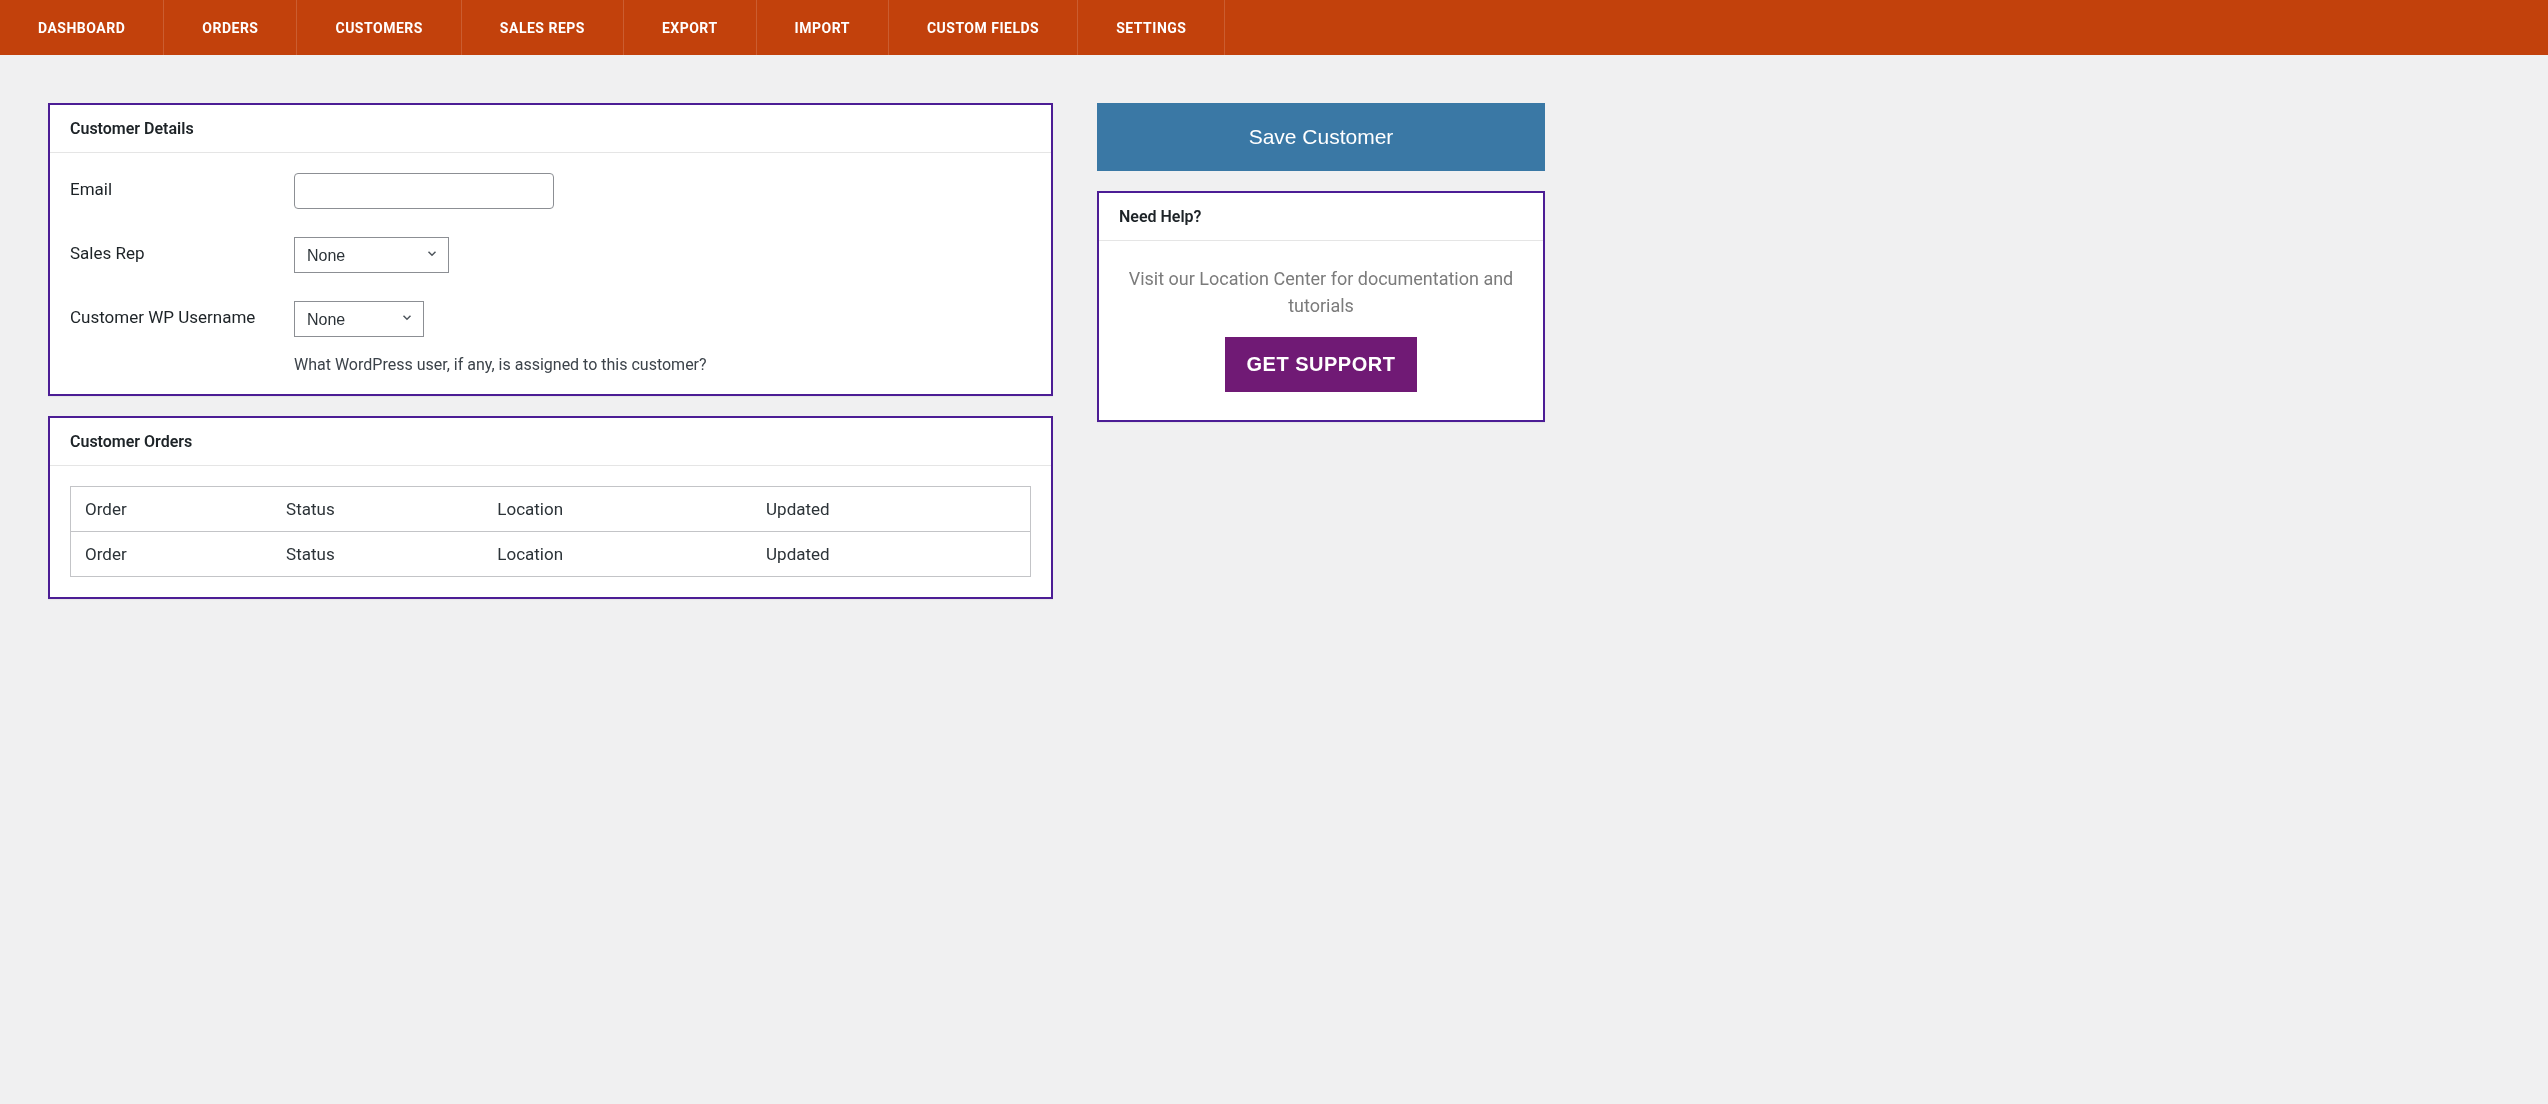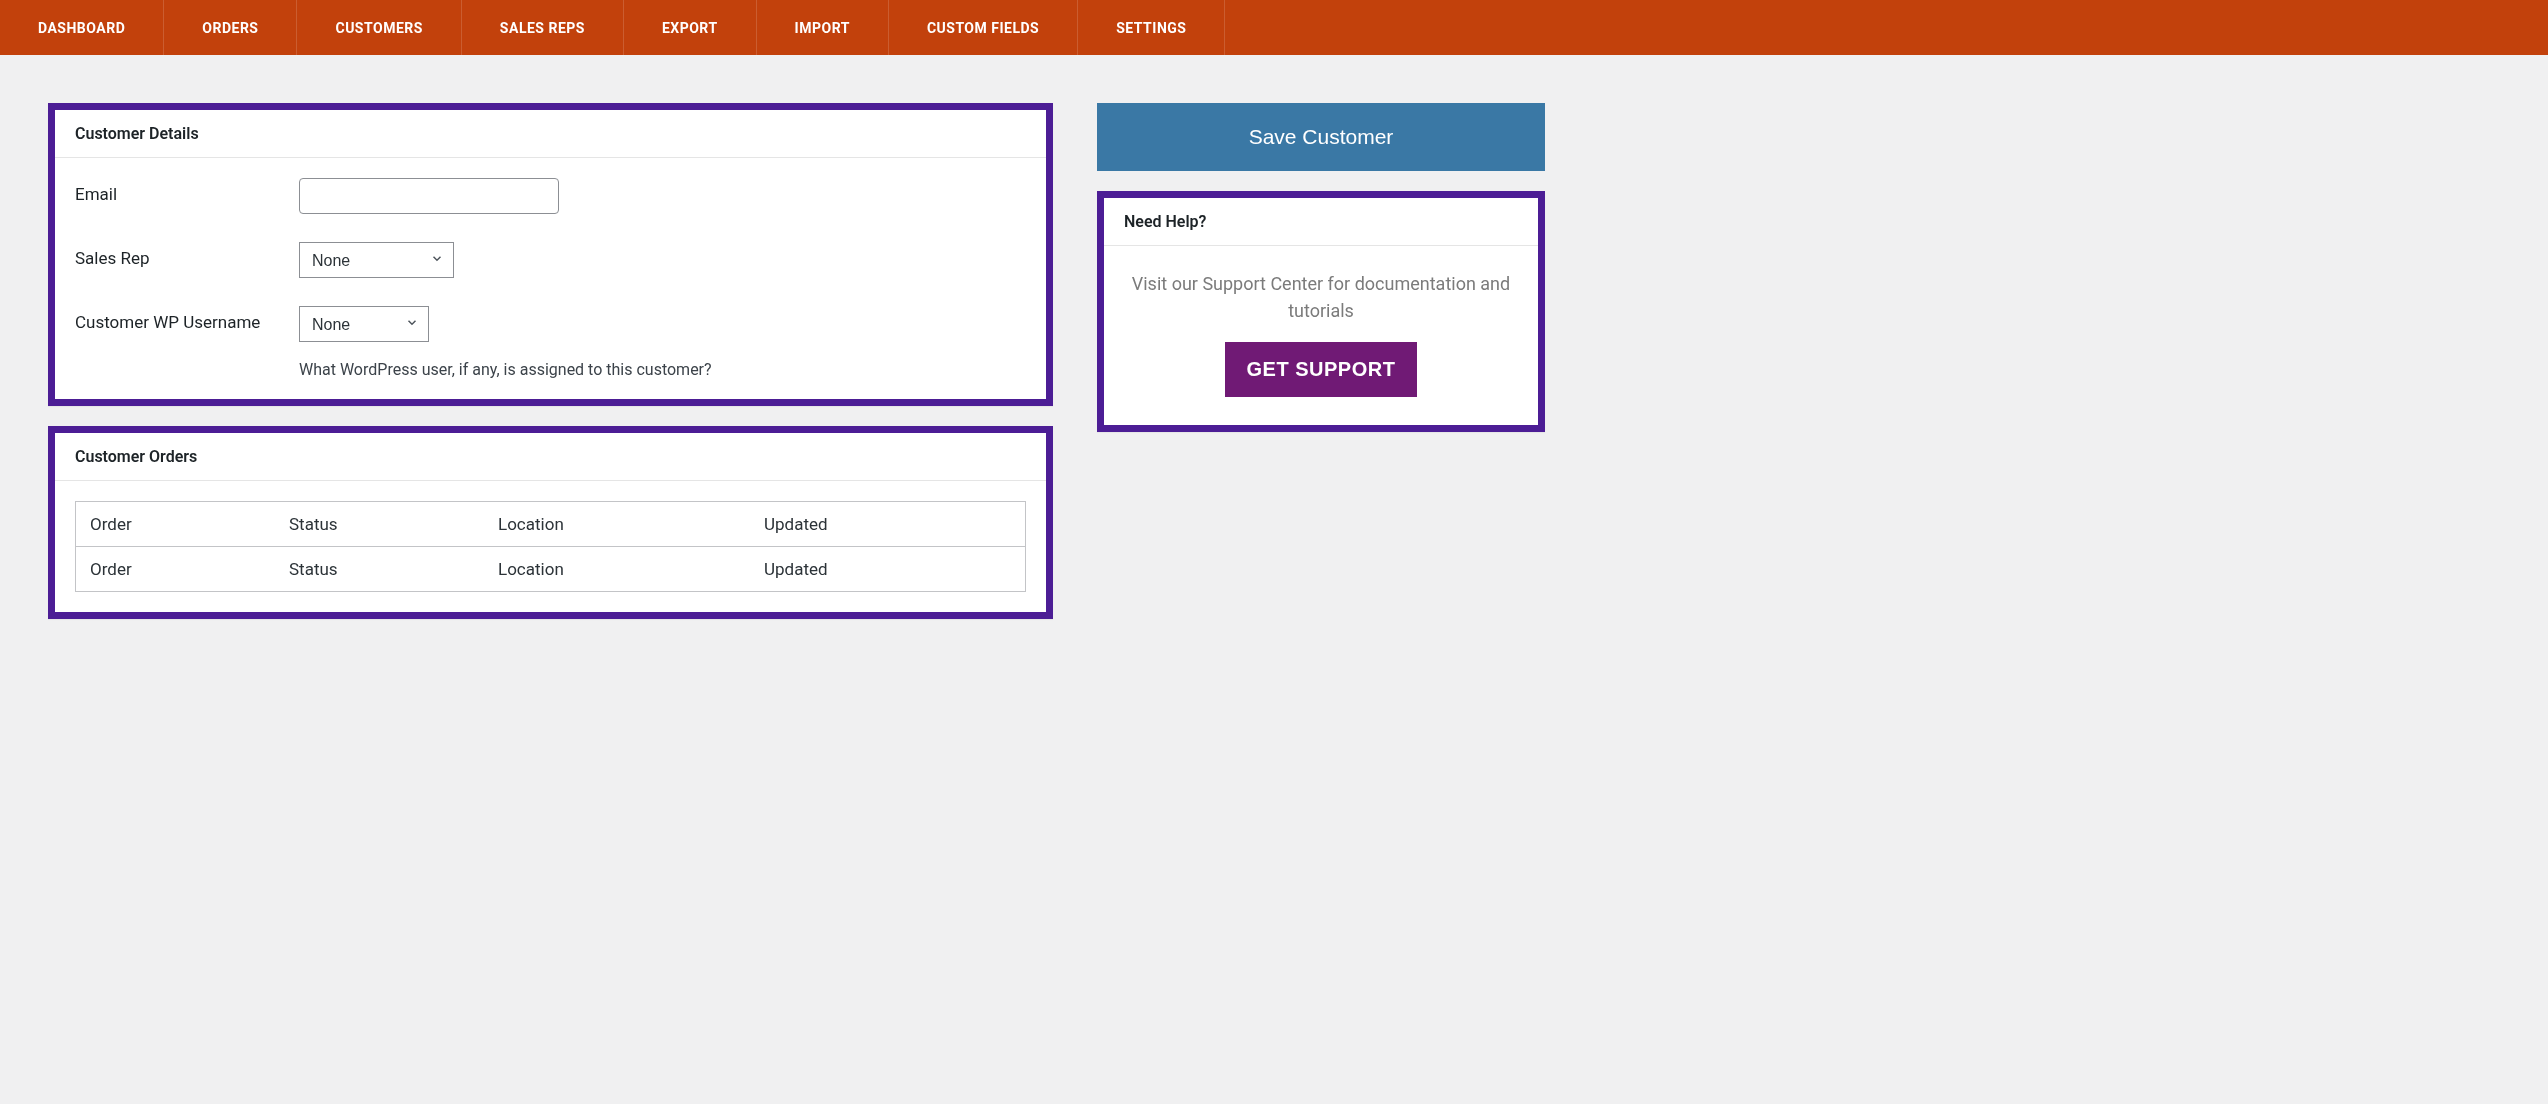--- a/index.html
+++ b/index.html
@@ -36,21 +36,21 @@
   align-items: flex-start;
 }
 .main-col {
   flex: 0 0 1005px;
 }
 .side-col {
   flex: 0 0 448px;
 }
 .panel {
   background: #fff;
-  border: 7px solid #4c1d95;
+  border: 2px solid #4c1d95;
   box-shadow: 0 1px 1px rgba(0,0,0,0.04);
   margin-bottom: 20px;
 }
 .panel-header {
   padding: 14px 20px;
   border-bottom: 1px solid #e5e5e5;
   font-weight: 600;
   font-size: 16px;
   color: #1d2327;
 }
@@ -261,20 +261,20 @@
     </div>
 
   </div>
 
   <div class="side-col">
     <button class="save-button">Save Customer</button>
 
     <div class="panel">
       <div class="panel-header">Need Help?</div>
       <div>
-        <div class="help-text">Visit our Support Center for documentation and tutorials</div>
+        <div class="help-text">Visit our Location Center for documentation and tutorials</div>
         <div class="support-btn-wrap">
           <button class="support-button">GET SUPPORT</button>
         </div>
       </div>
     </div>
   </div>
 </div>
 
 </body></html>

